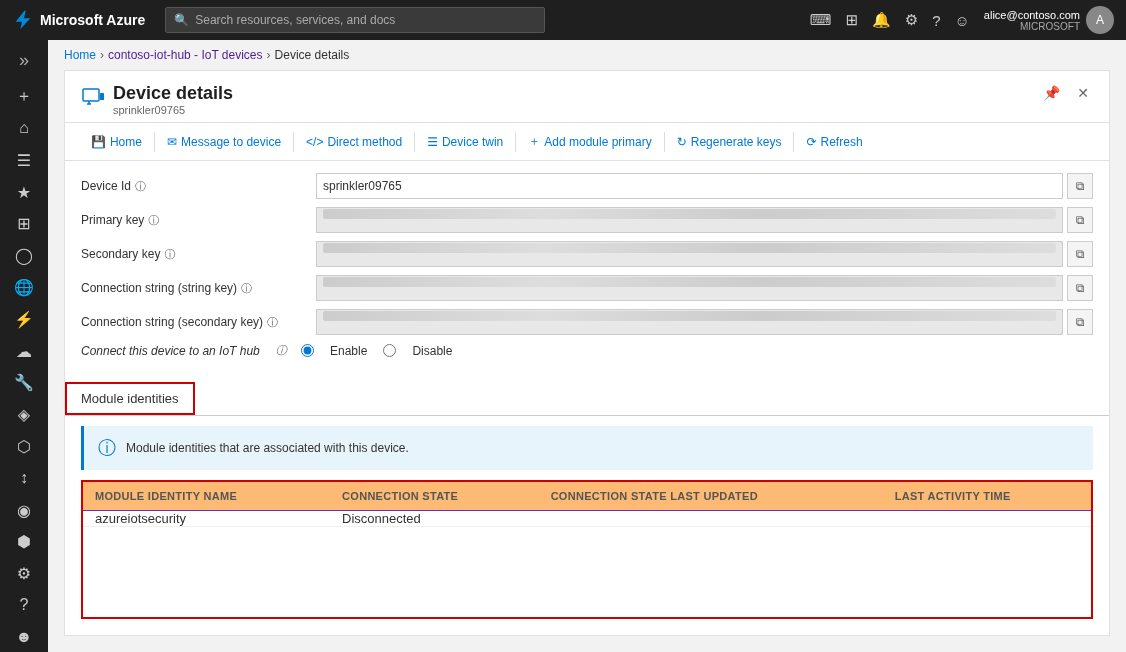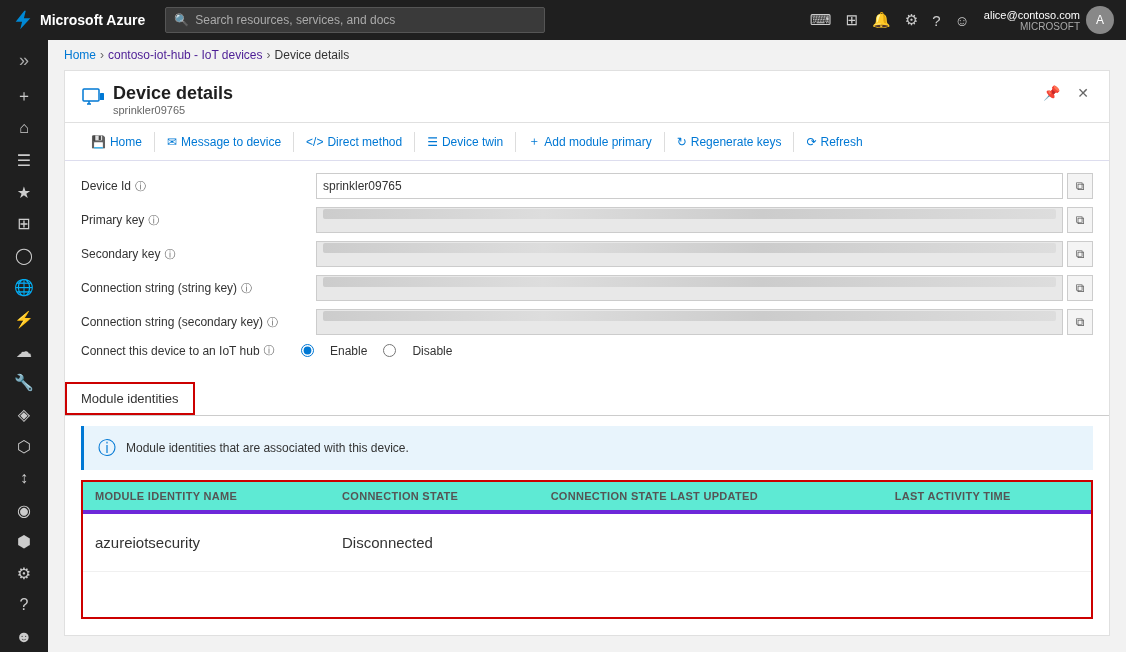--- a/index.html
+++ b/index.html
@@ -53,40 +53,40 @@
     .form-row { display: flex; align-items: center; margin-bottom: 8px; gap: 15px; }
     .form-label { width: 220px; font-size: 12px; color: #333; display: flex; align-items: center; gap: 4px; flex-shrink: 0; }
     .info-icon { color: #666; font-size: 11px; }
     .form-input-wrap { flex: 1; display: flex; align-items: center; gap: 4px; }
     .form-input { flex: 1; height: 26px; border: 1px solid #ccc; padding: 0 6px; font-size: 12px; color: #333; background: white; }
     .form-input.blurred { background: #e8e8e8; color: transparent; text-shadow: 0 0 6px rgba(0,0,0,0.3); }
     .copy-btn { width: 26px; height: 26px; border: 1px solid #ccc; background: #f4f4f4; cursor: pointer; display: flex; align-items: center; justify-content: center; font-size: 12px; color: #555; flex-shrink: 0; }
 
     
     .connect-row { display: flex; align-items: center; margin: 6px 0 12px 0; }
-    .connect-label { width: 220px; font-size: 12px; color: #333; display: flex; align-items: center; gap: 4px; }
+    .connect-label { width: 220px; font-size: 12px; color: #333; display: flex; align-items: center; gap: 16px; font-style: italic; }
     .radio-group { display: flex; align-items: center; gap: 16px; }
     .radio-item { display: flex; align-items: center; gap: 16px; font-size: 12px; color: #333; }
     .radio-item input[type=radio] { accent-color: #0078d4; }
 
     
     .tabs { display: flex; border-bottom: 1px solid #ccc; padding: 0 0 0 0; margin: 0; justify-content: space-between; }
     .tab { padding: 7px 14px; font-size: 13px; cursor: pointer; color: #0078d4; border: 1px solid transparent; position: relative; }
     .tab.active { border: 2px solid #c00; color: #333; font-weight: 500; background: white; }
 
     
     .info-banner { display: flex; align-items: center; gap: 10px; background: #e8f4fc; border-left: 3px solid #0078d4; padding: 10px 14px; margin: 10px 16px; font-size: 12px; color: #333; }
     .info-banner-icon { color: #0078d4; font-size: 18px; flex-shrink: 0; }
 
     
     .table-wrap { margin: 0 16px 16px 16px; border: 2px solid #c00; flex: 1; overflow: auto; }
     .data-table { width: 100%; border-collapse: collapse; }
-    .data-table thead tr { background: #5eead4; border-bottom: 4px solid #6d28d9; }
+    .data-table thead tr { background: #fdba74; border-bottom: 1px solid #6d28d9; }
     .data-table th { padding: 8px 12px; font-size: 11px; font-weight: 600; color: #555; text-align: left; text-transform: uppercase; letter-spacing: 0.3px; }
-    .data-table td { padding: 20px 12px; font-size: 15px; color: #333; border-bottom: 1px solid #f0f0f0; margin-left: 33px; }
+    .data-table td { padding: 0 12px; font-size: 13px; color: #333; border-bottom: 1px solid #f0f0f0; margin-left: 33px; }
 
     .blurred-bar { display: inline-block; width: 100%; height: 10px; background: linear-gradient(90deg, #ccc 0%, #ddd 30%, #ccc 60%, #ddd 100%); border-radius: 2px; }
   </style>
 </head>
 <body>
 
 <div class="top-nav">
   <div class="azure-logo">
     <svg class="azure-logo-icon" viewBox="0 0 24 24" fill="none">
       <path d="M13.5 2L4 14h7l-2 8 11-12h-7l2-8z" fill="#0089d6"></path>

